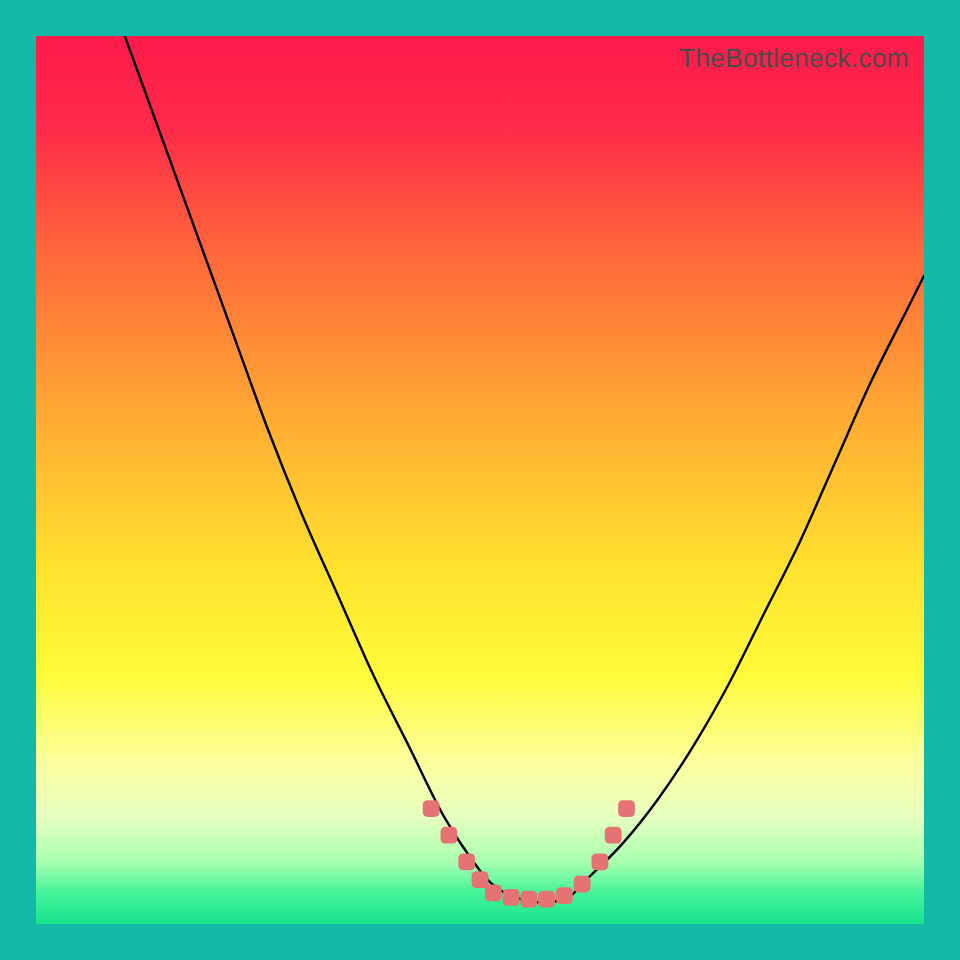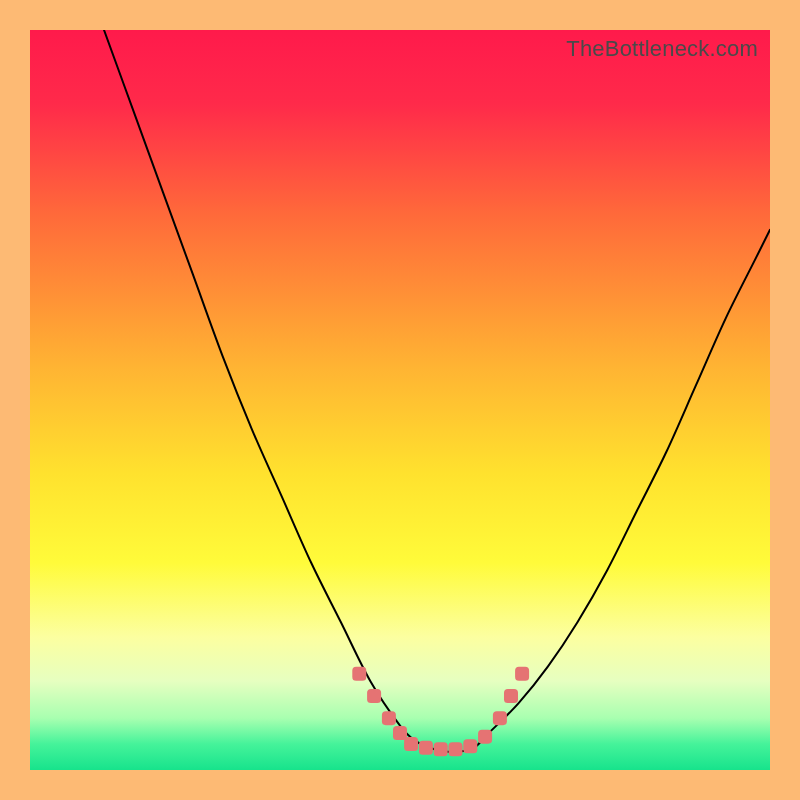--- a/index.html
+++ b/index.html
@@ -8,21 +8,21 @@
     width: 800px;
     height: 800px;
     overflow: hidden;
     background: #000;
     font-family: Arial, Helvetica, sans-serif;
   }
   .frame {
     position: relative;
     width: 800px;
     height: 800px;
-    background: #fdba74;
+    background: #14b8a6;
   }
   .plot-area {
     position: absolute;
     left: 30px;
     top: 30px;
     width: 740px;
     height: 740px;
     overflow: hidden;
   }
   .gradient-bg {

